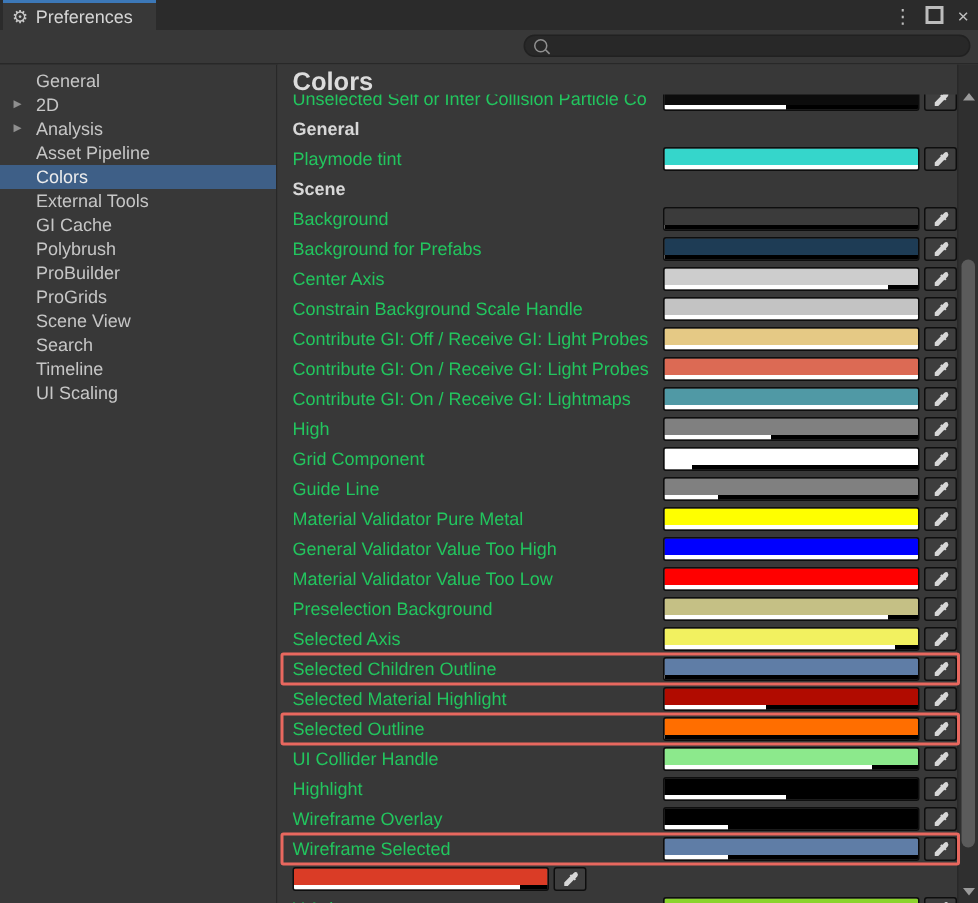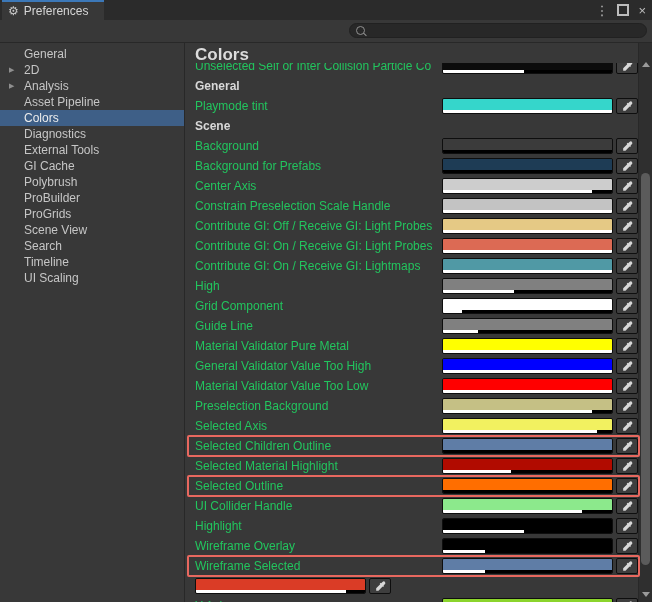--- a/index.html
+++ b/index.html
@@ -80,21 +80,20 @@
   </div>
 
   <div class="content">
     <div class="sidebar">
       <div id="sidebar-list">
           <div class="side-item"><span>General</span></div>
           <div class="side-item"><span class="fold">▶</span><span>2D</span></div>
           <div class="side-item"><span class="fold">▶</span><span>Analysis</span></div>
           <div class="side-item"><span>Asset Pipeline</span></div>
           <div class="side-item selected"><span>Colors</span></div>
-          <div class="side-item"><span>Diagnostics</span></div>
           <div class="side-item"><span>External Tools</span></div>
           <div class="side-item"><span>GI Cache</span></div>
           <div class="side-item"><span>Polybrush</span></div>
           <div class="side-item"><span>ProBuilder</span></div>
           <div class="side-item"><span>ProGrids</span></div>
           <div class="side-item"><span>Scene View</span></div>
           <div class="side-item"><span>Search</span></div>
           <div class="side-item"><span>Timeline</span></div>
           <div class="side-item"><span>UI Scaling</span></div>
         </div>
@@ -173,21 +172,21 @@
                 <div class="sw-alpha" style="background: linear-gradient(90deg, rgb(255, 255, 255) 88%, rgb(0, 0, 0) 88%);"></div>
               </div>
               <div class="dropper">
                 <svg width="11" height="11" viewBox="0 0 16 16">
                   <path fill="#d8d8d8" d="M14.6 1.4a2.6 2.6 0 0 0-3.7 0L9 3.3l-.7-.7L6.9 4l.7.7-5.9 5.9V14h3.4l5.9-5.9.7.7 1.4-1.4-.7-.7 1.9-1.9a2.6 2.6 0 0 0 0-3.4z"></path>
                 </svg>
               </div>
             </div>
           </div>
           <div class="row">
-            <span class="label">Constrain Preselection Scale Handle</span>
+            <span class="label">Constrain Background Scale Handle</span>
             <div class="field">
               <div class="swatch">
                 <div class="sw-color" style="background: rgb(195, 195, 195);"></div>
                 <div class="sw-alpha" style="background: linear-gradient(90deg, rgb(255, 255, 255) 100%, rgb(0, 0, 0) 100%);"></div>
               </div>
               <div class="dropper">
                 <svg width="11" height="11" viewBox="0 0 16 16">
                   <path fill="#d8d8d8" d="M14.6 1.4a2.6 2.6 0 0 0-3.7 0L9 3.3l-.7-.7L6.9 4l.7.7-5.9 5.9V14h3.4l5.9-5.9.7.7 1.4-1.4-.7-.7 1.9-1.9a2.6 2.6 0 0 0 0-3.4z"></path>
                 </svg>
               </div>

